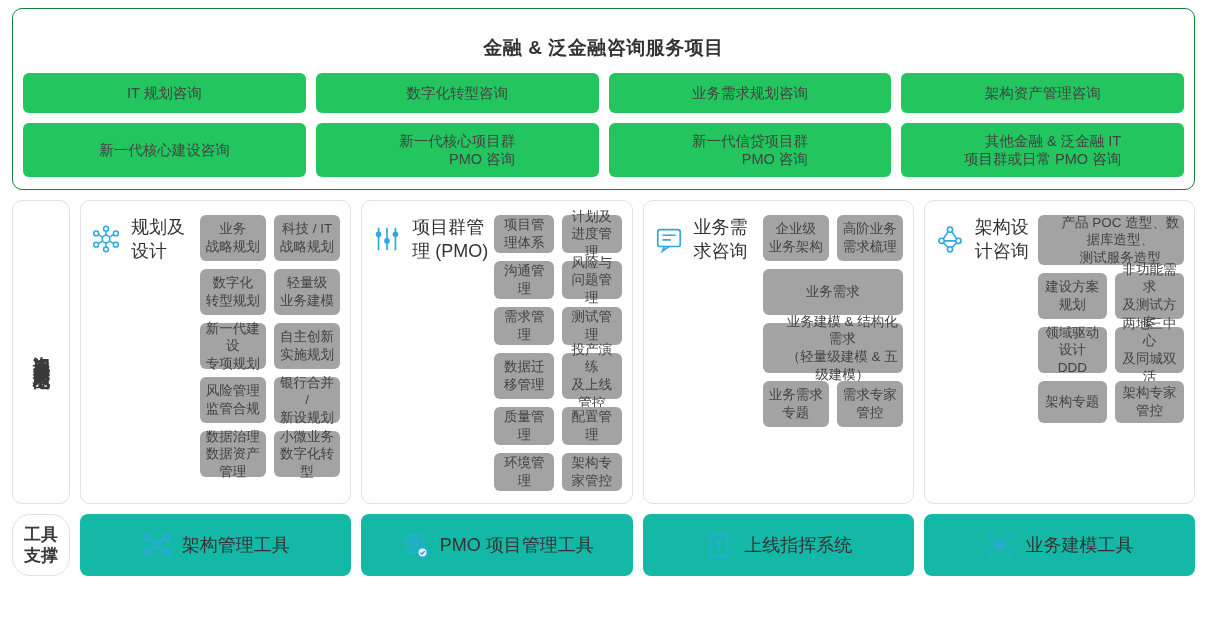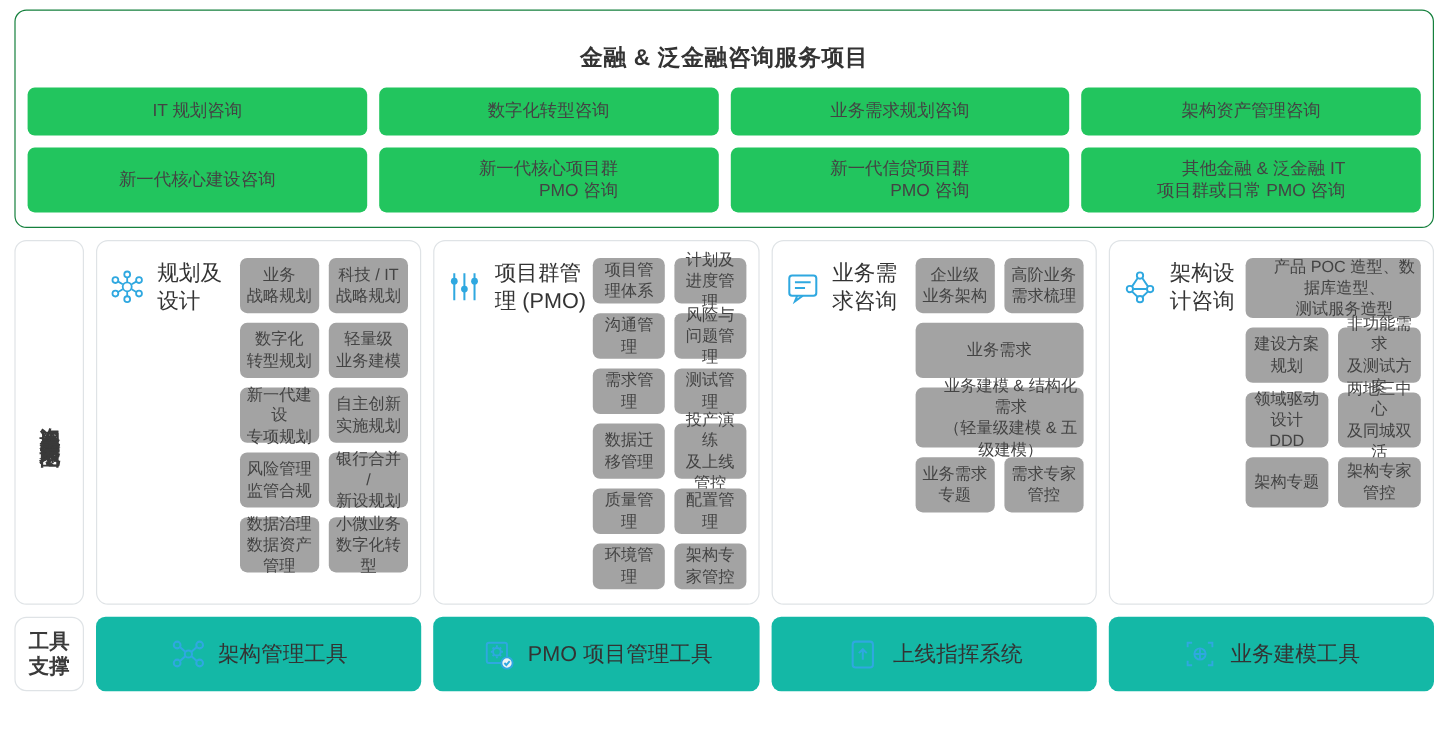--- a/index.html
+++ b/index.html
@@ -392,21 +392,21 @@
             <div class="cell h42">架构专题</div>
             <div class="cell h42">架构专家管控</div>
           </div>
         </div>
       </div>
 
     </div>
   </div>
 
   <div class="bottom">
-    <div class="bottom-label" style="white-space: pre-line;">工具
+    <div class="bottom-label" style="white-space: pre-line; border-radius: 18px;">工具
 支撑</div>
     <div class="tools">
 
       <div class="tool">
         <span class="icon">
           <svg viewBox="0 0 32 32" width="30" height="30" fill="none" stroke="currentColor" stroke-width="1.8">
             <circle cx="6" cy="8" r="3"></circle>
               <circle cx="6" cy="24" r="3"></circle>
             <circle cx="26" cy="8" r="3"></circle>
               <circle cx="26" cy="24" r="3"></circle>

